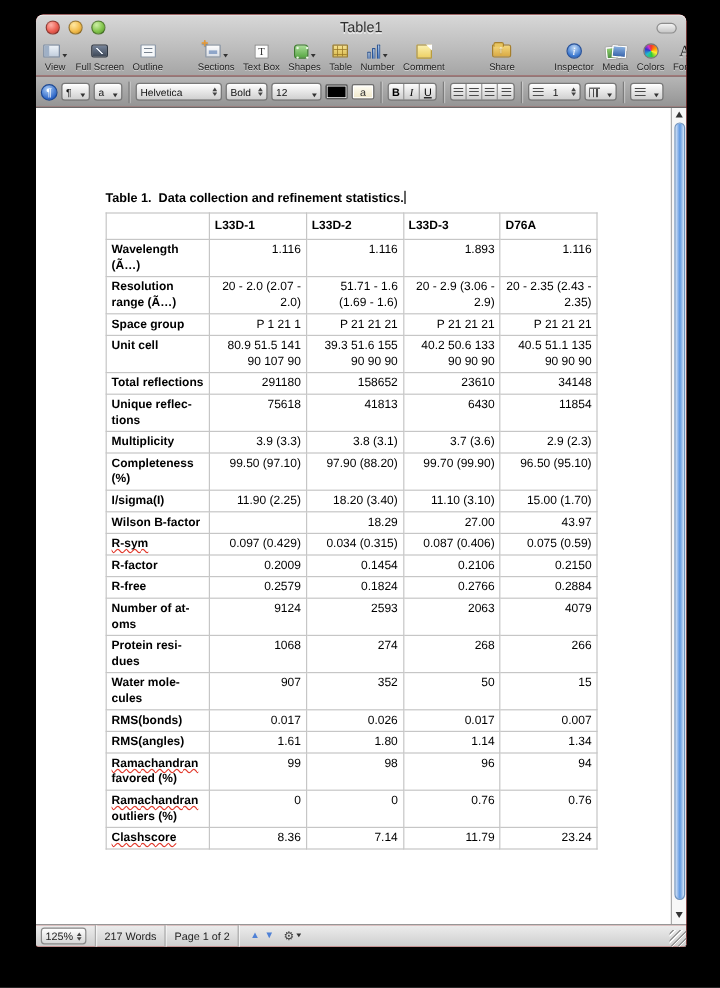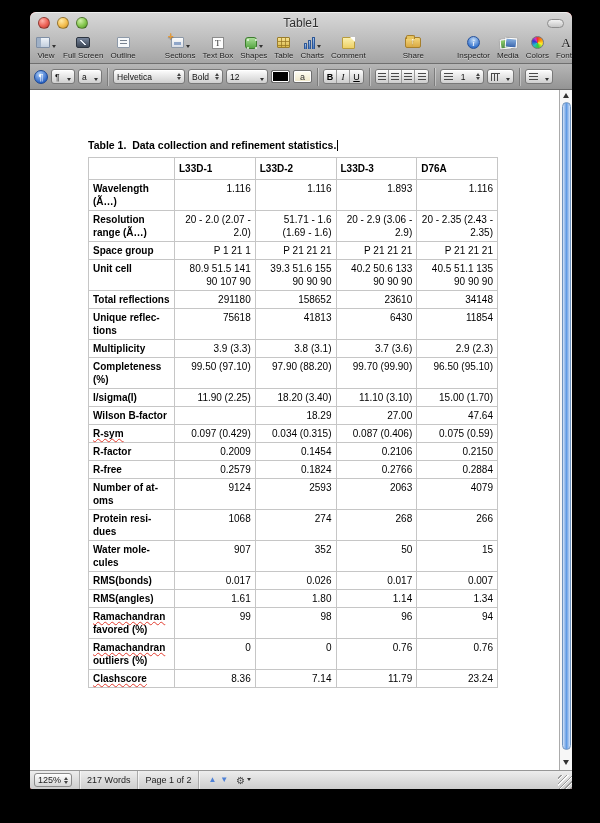--- a/index.html
+++ b/index.html
@@ -92,21 +92,21 @@
   .seg > span { width:13px; display:flex; align-items:center; justify-content:center; background:linear-gradient(#fdfdfd,#cccccc); border-right:1px solid #9b9b9b; font-size:9px; }
   .seg > span:last-child { border-right:none; }
   .alines { width:8px; height:7px; background:repeating-linear-gradient(to bottom,#4a4a4a 0 1px, transparent 1px 3px); }
   .fb-bold{font-weight:bold} .fb-ital{font-style:italic; font-family:"Liberation Serif",serif} .fb-und{text-decoration:underline}
   .vlines { width:9px; height:8px; background:repeating-linear-gradient(to right,#4a4a4a 0 1px, transparent 1px 3px); border-top:1px solid #4a4a4a; }
   .llines { width:9px; height:8px; background:repeating-linear-gradient(to bottom,#4a4a4a 0 1px, transparent 1px 3px); }
 
   
   .content { flex:1; position:relative; background:#fff; overflow:hidden; }
   .doc { position:absolute; left:0; top:0; right:13px; bottom:0; background:#fff; overflow:hidden; }
-  .doc-inner { padding:49px 0 0 58px; }
+  .doc-inner { padding:49px 0 0 58px;margin-top:20px; }
   .doc-title { font-size:10.5px; font-weight:bold; color:#000; white-space:pre; margin-bottom:6px; }
   .cursor { display:inline-block; width:1px; height:11px; background:#000; vertical-align:-2px; margin-left:1px; }
 
   table.stats { border-collapse:collapse; table-layout:fixed; width:410px; font-size:10px; line-height:13px; color:#000; }
   table.stats col.c0 { width:86px; }
   table.stats th, table.stats td { border:1px solid #c6c6c6; padding:2px 4px; vertical-align:top; background:#fff; }
   table.stats thead th { text-align:left; font-weight:bold; padding:4px 4px; }
   table.stats th.rowlabel { text-align:left; font-weight:bold; }
   table.stats td { text-align:right; font-weight:normal; }
   .squiggle { text-decoration:underline; text-decoration-style:wavy; text-decoration-color:#e23b2e; text-decoration-skip-ink:none; }
@@ -195,21 +195,21 @@
       </div>
       <div class="tb-item">
         <span class="tb-iconrow">
             <span class="icon-charts">
               <span class="c1"></span>
               <span class="c2"></span>
               <span class="c3"></span>
             </span>
             <span class="caret"></span>
           </span>
-        <span class="tb-label">Charts</span>
+        <span class="tb-label">Number</span>
       </div>
       <div class="tb-item">
         <span class="tb-iconrow">
             <span class="icon icon-comment"></span>
           </span>
         <span class="tb-label">Comment</span>
       </div>
       <div class="tb-item gap-b">
         <span class="tb-iconrow">
             <span class="icon icon-share"></span>
@@ -398,21 +398,21 @@
                 <td>11.90 (2.25)</td>
                 <td>18.20 (3.40)</td>
                 <td>11.10 (3.10)</td>
                 <td>15.00 (1.70)</td>
               </tr>
               <tr>
                 <th class="rowlabel">Wilson B-factor</th>
                 <td></td>
                 <td>18.29</td>
                 <td>27.00</td>
-                <td>47.64</td>
+                <td>43.97</td>
               </tr>
               <tr>
                 <th class="rowlabel"><span class="squiggle">R-sym</span></th>
                 <td>0.097 (0.429)</td>
                 <td>0.034 (0.315)</td>
                 <td>0.087 (0.406)</td>
                 <td>0.075 (0.59)</td>
               </tr>
               <tr>
                 <th class="rowlabel">R-factor</th>

